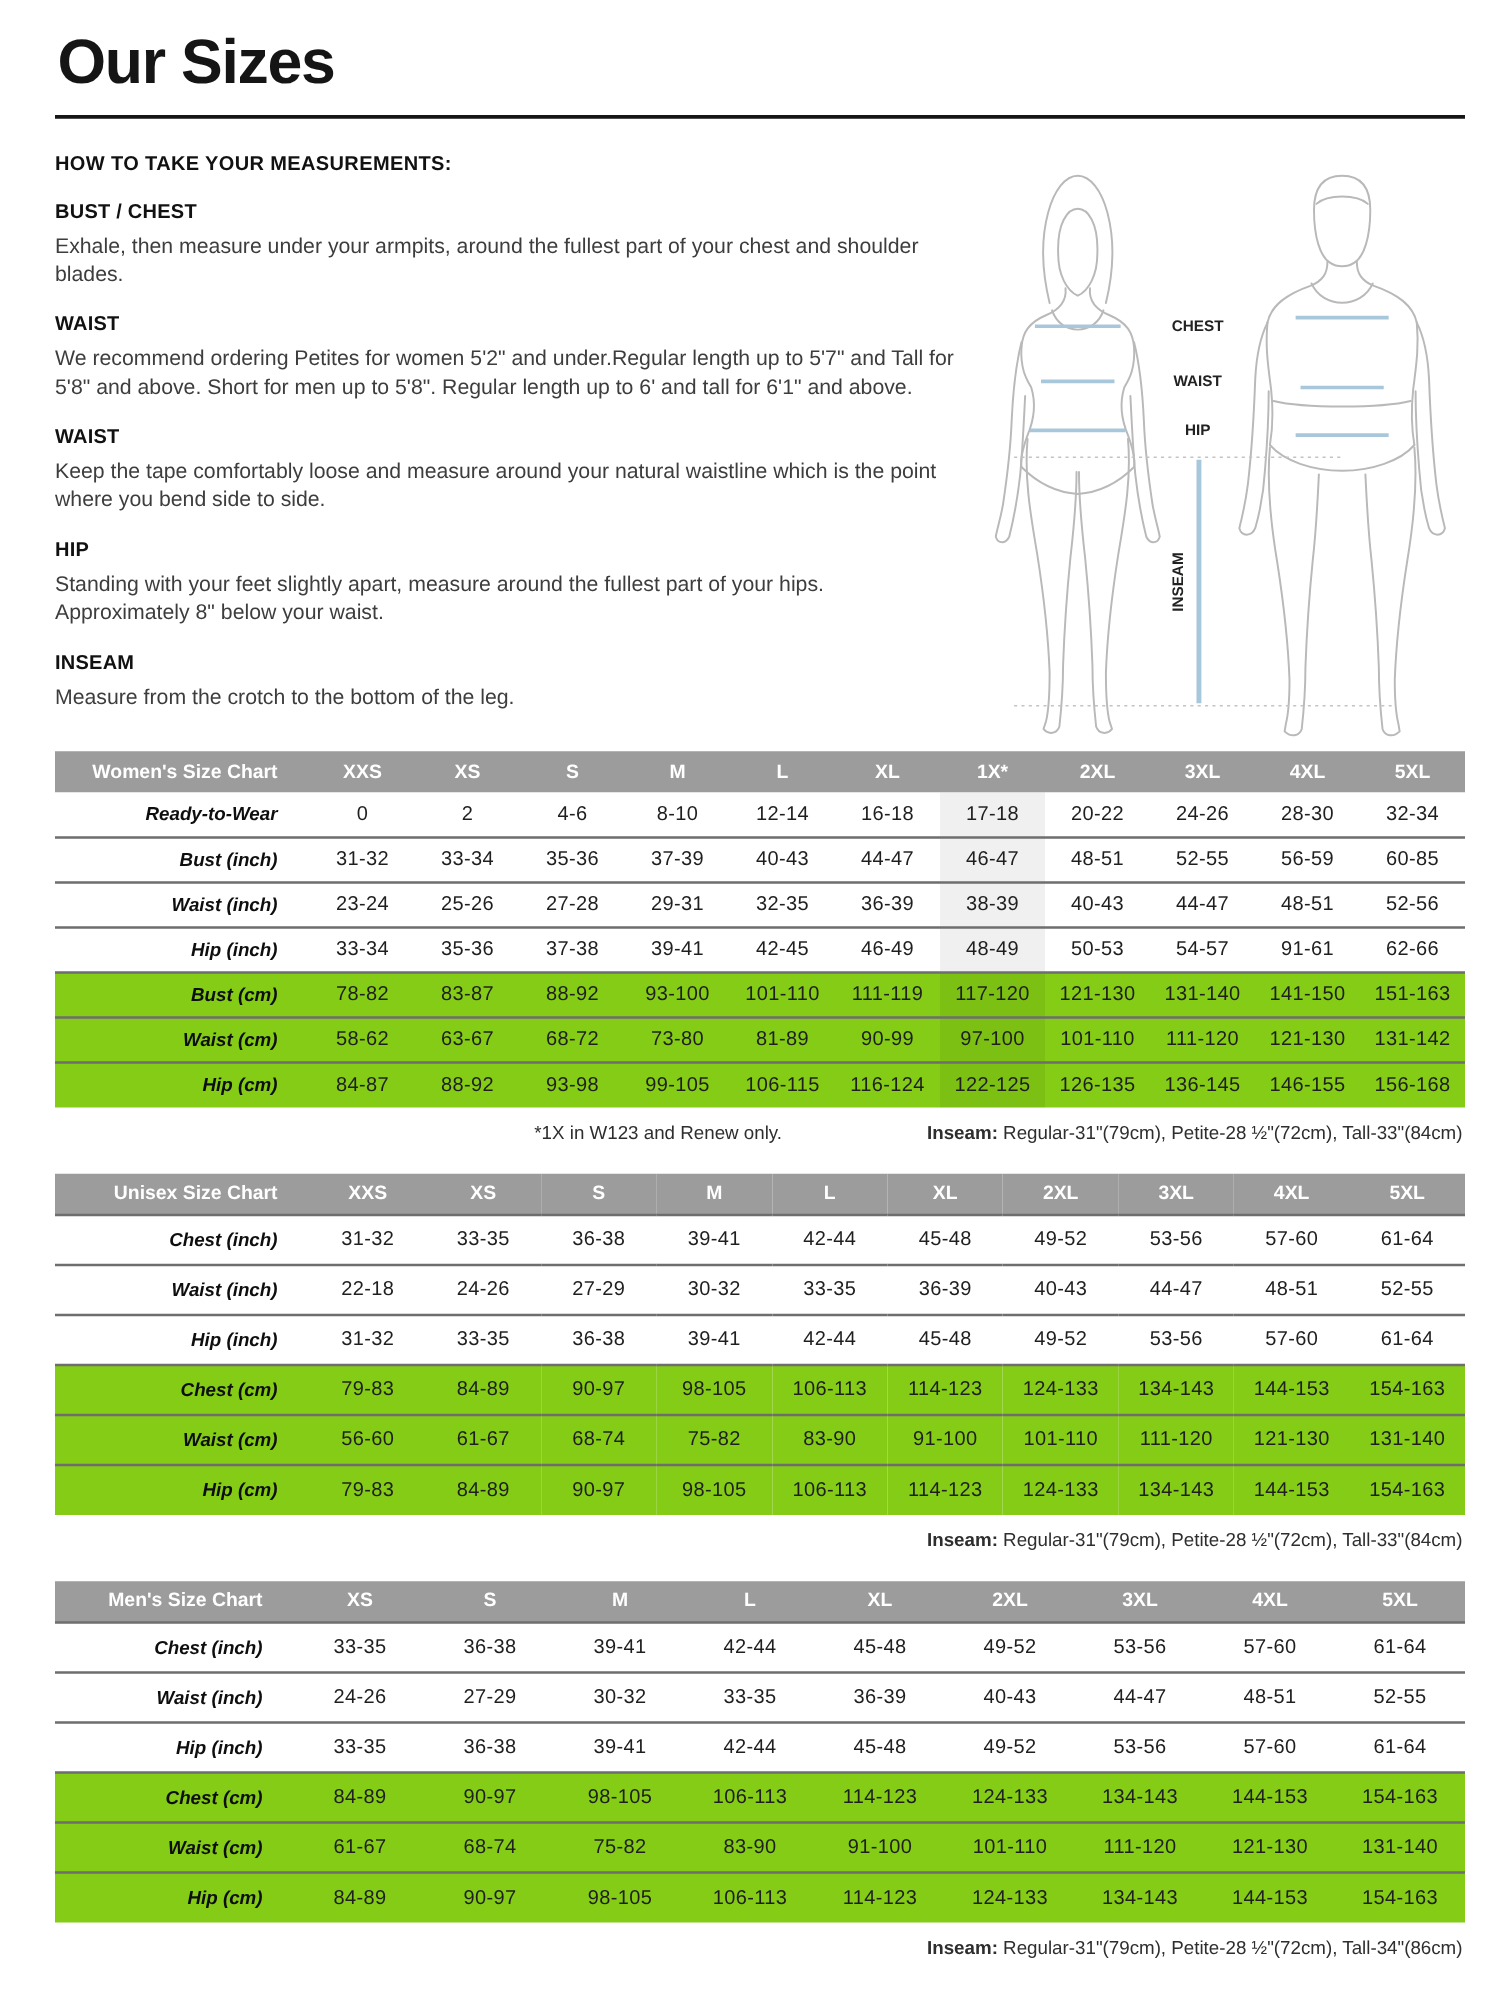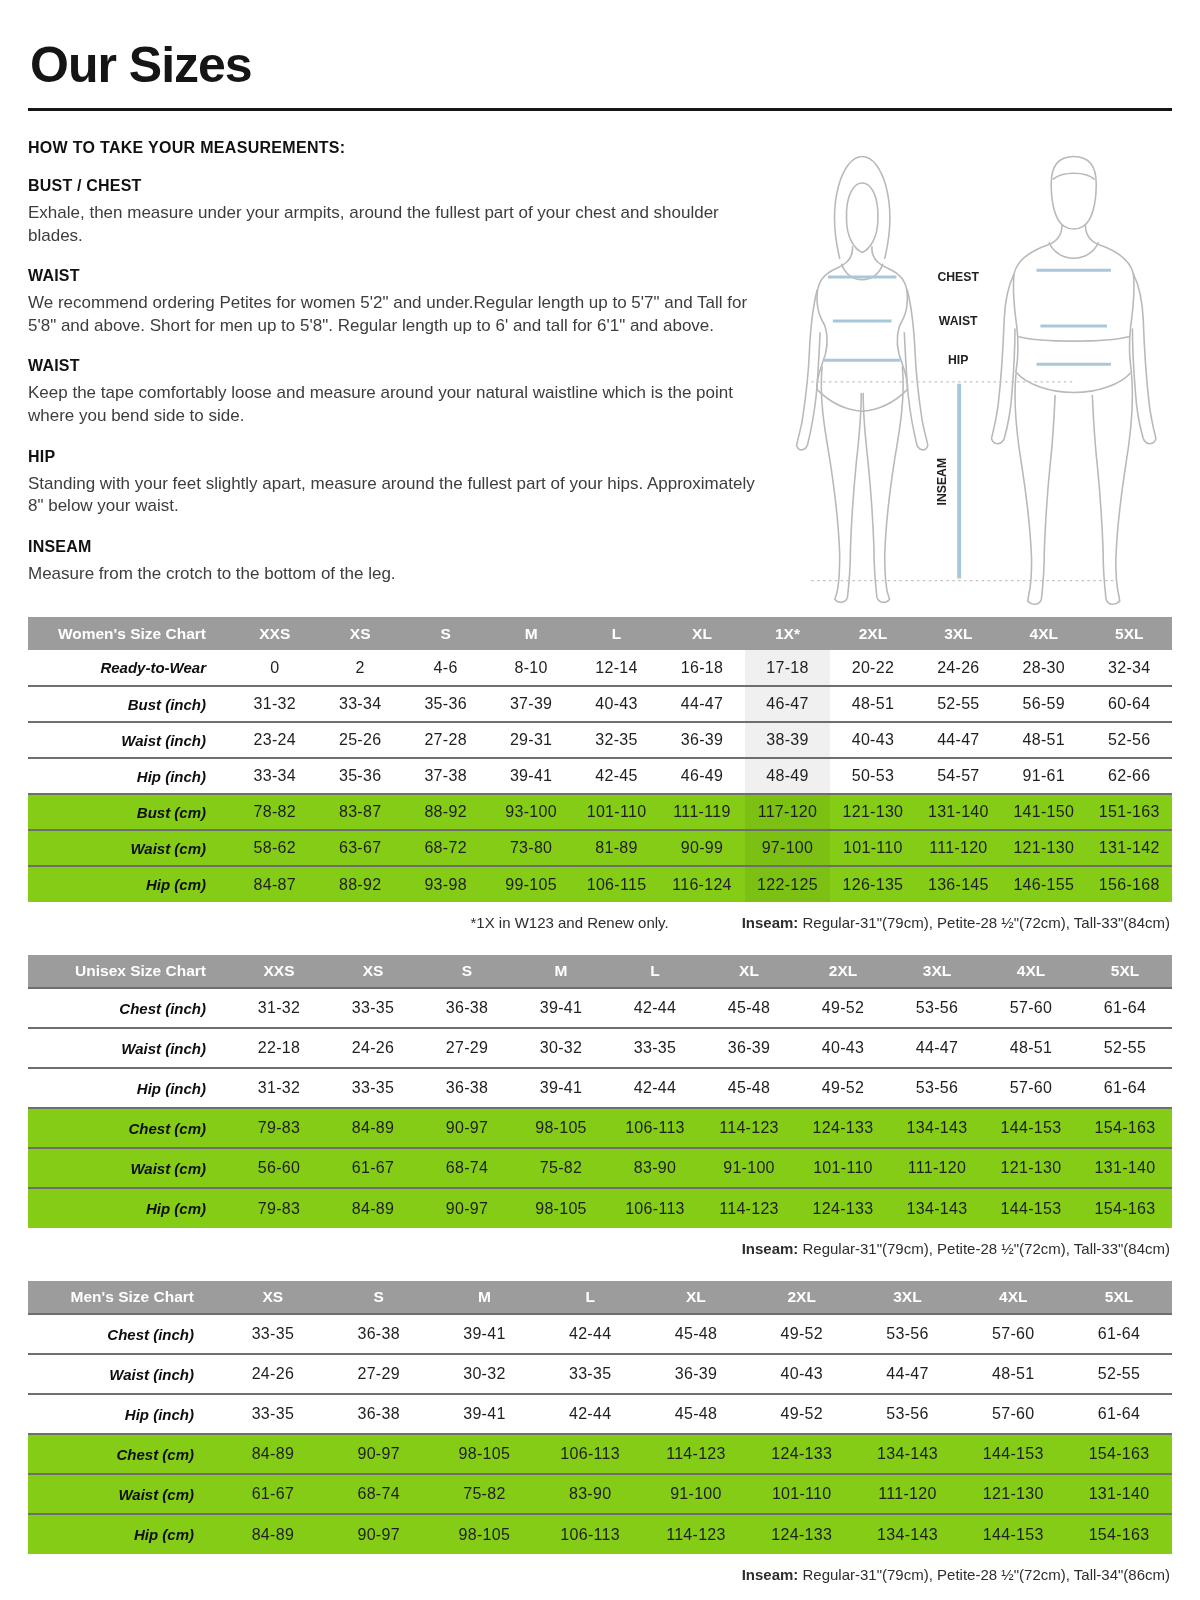--- a/index.html
+++ b/index.html
@@ -2,21 +2,21 @@
 <html><head>
 <meta charset="utf-8">
 <style>
   * { box-sizing: border-box; }
   html, body { margin: 0; padding: 0; }
   body {
     width: 1200px; height: 1600px; overflow: hidden;
     background: #ffffff; color: #1c1c1c;
     font-family: "Liberation Sans", sans-serif;
   }
-  .page { padding: 36px 28px 0 28px; }
+  .page { padding: 20px 28px 0 28px; margin-left: 16px; }
 
   h1.title {
     font-size: 50px; font-weight: 800; letter-spacing: -1px;
     margin: 0 0 14px 2px; color: #151515;
   }
   .title-rule { border: none; border-top: 3px solid #161616; margin: 0 0 26px 0; }
 
   .info-row { display: flex; margin-bottom: 10px; }
   .instructions { width: 752px; }
   .how-heading { font-size: 16px; font-weight: bold; letter-spacing: .3px; margin: 2px 0 20px 0; color: #111; }
@@ -35,21 +35,21 @@
   .size-table tbody tr { height: 36px; background: #ffffff; }
   .u-table tbody tr, .m-table tbody tr { height: 40px; }
   .size-table tbody tr { border-top: 2px solid #6e6e6e; }
   .w-table tbody tr:first-child { border-top: none; }
   .size-table tbody tr.shaded { background: #84cc16; }
   .size-table td { text-align: center; font-size: 16px; color: #1f1f1f; padding: 0; letter-spacing: .3px; }
   .size-table td.rlabel { text-align: right; padding-right: 26px; font-weight: bold; font-size: 15px; color: #0e0e0e; letter-spacing: 0; font-style: italic; }
   .size-table td.hl { background: rgba(0,0,0,0.057); }
 
   .footnote-row {
-    display: flex; justify-content: flex-end; gap: 73px;
+    display: flex; justify-content: flex-end; gap: 116px;
     font-size: 15px; color: #2e2e2e; margin: 12px 2px 24px 0;
   }
   .footnote-row b { font-weight: bold; }
   .fn-last { margin-bottom: 0; }
 </style>
 </head>
 <body>
 
 <div class="page">
 
@@ -177,21 +177,21 @@
           <td>31-32</td>
           <td>33-34</td>
           <td>35-36</td>
           <td>37-39</td>
           <td>40-43</td>
           <td>44-47</td>
           <td class="hl">46-47</td>
           <td>48-51</td>
           <td>52-55</td>
           <td>56-59</td>
-          <td>60-64</td>
+          <td>60-85</td>
         </tr>
         <tr>
           <td class="rlabel">Waist (inch)</td>
           <td>23-24</td>
           <td>25-26</td>
           <td>27-28</td>
           <td>29-31</td>
           <td>32-35</td>
           <td>36-39</td>
           <td class="hl">38-39</td>

